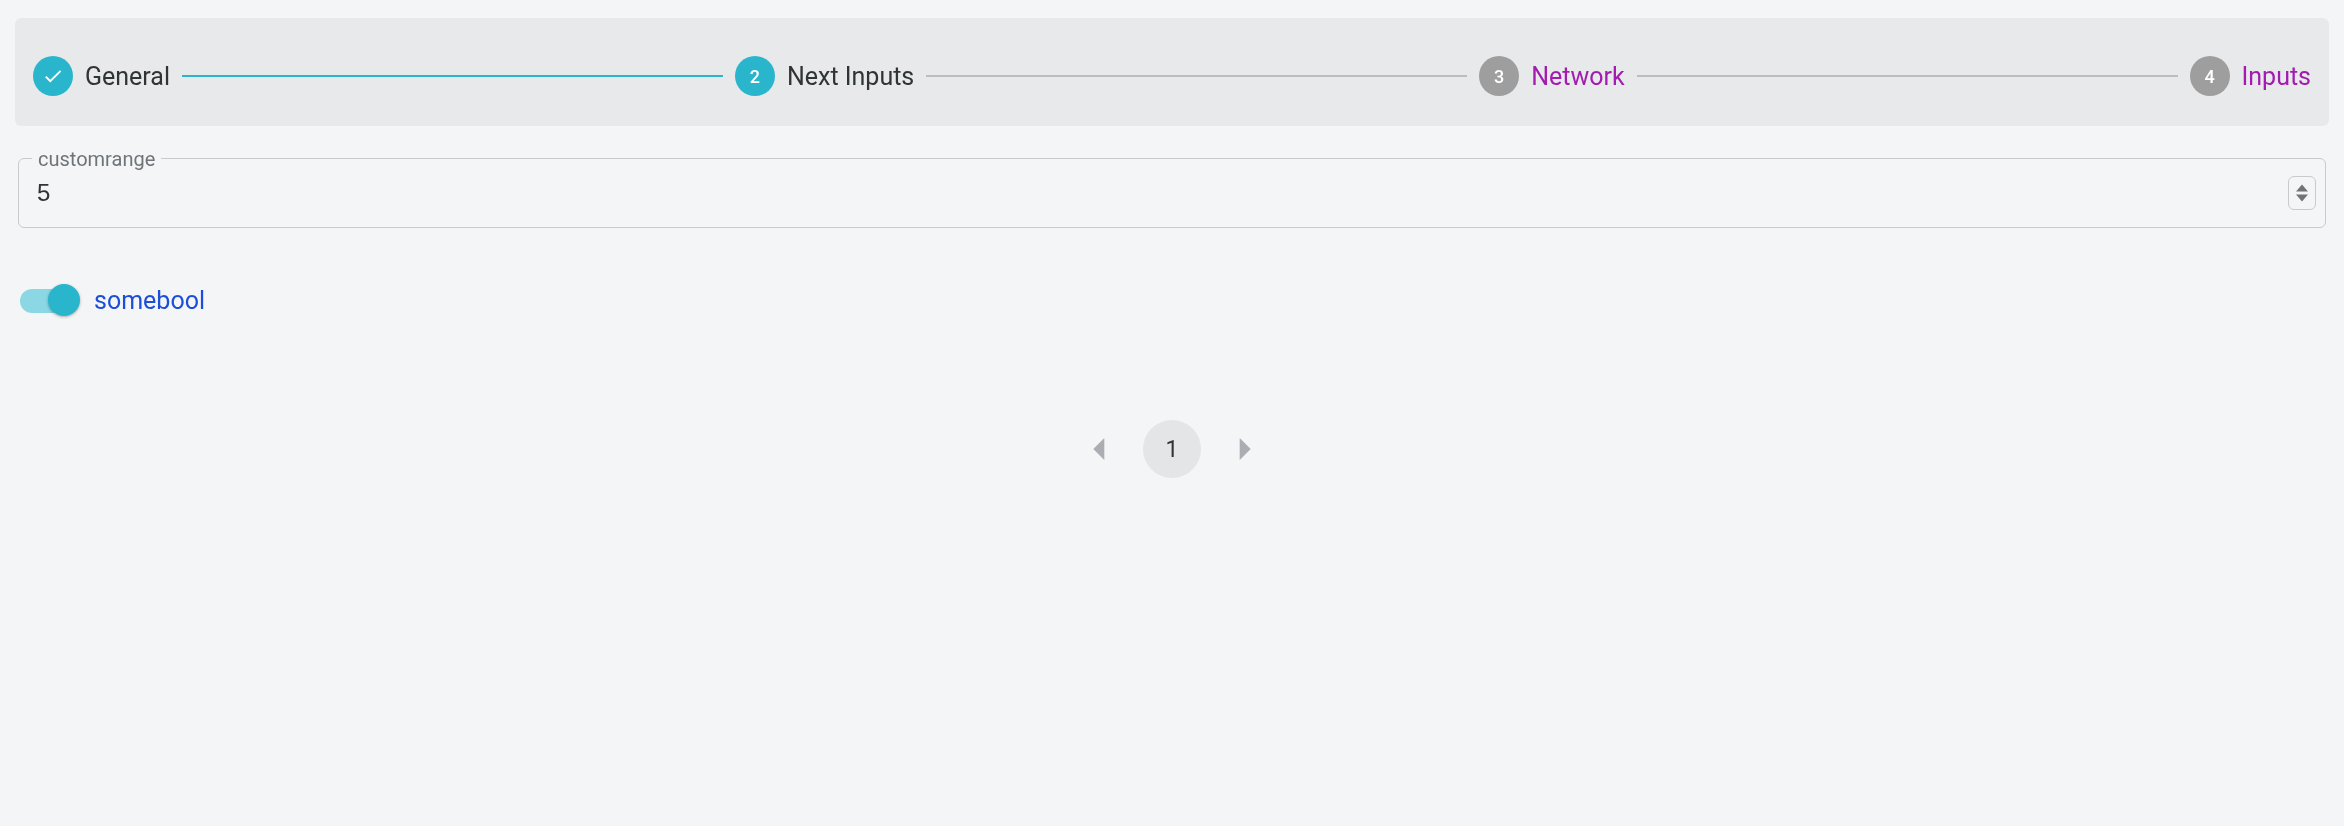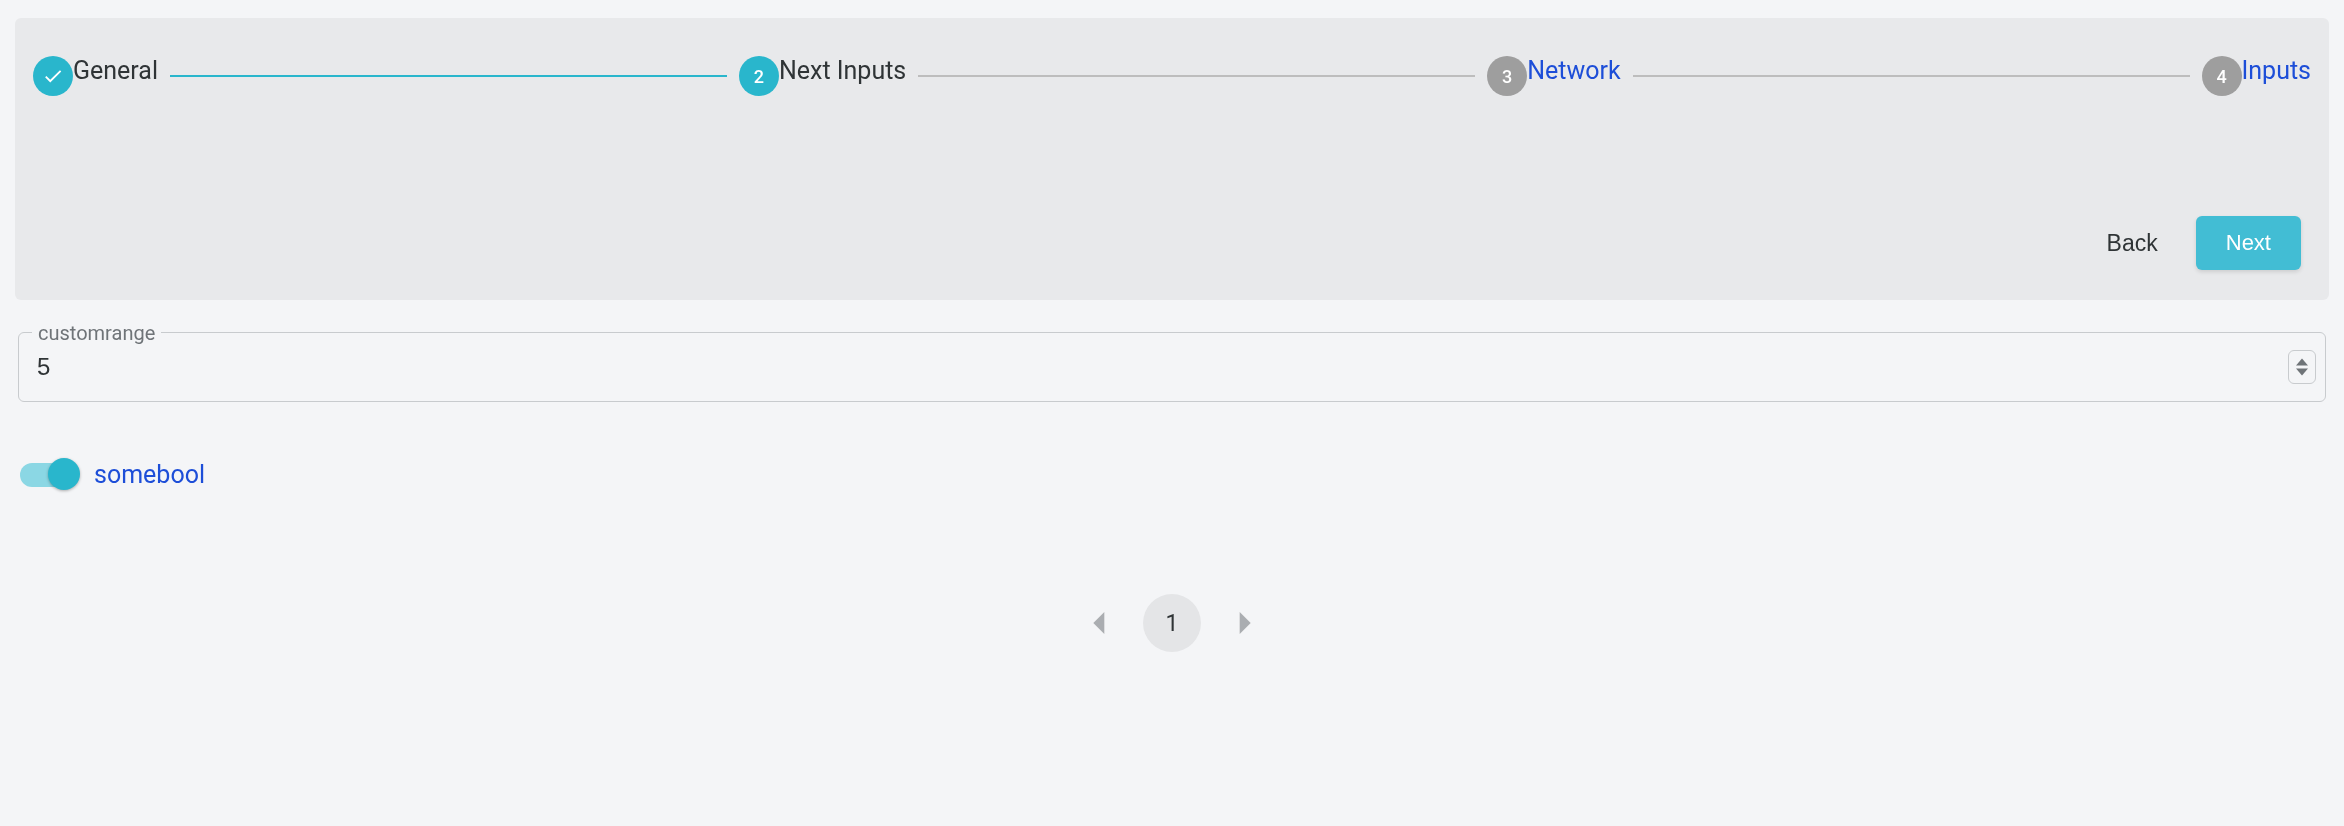--- a/index.html
+++ b/index.html
@@ -18,21 +18,22 @@
     padding: 38px 18px 30px 18px;
   }
 
   .stepper {
     display: flex;
     align-items: center;
     width: 100%;
   }
   .step {
     display: flex;
-    align-items: flex-start;
+    align-items: center;
+    gap: 12px;
     flex-shrink: 0;
   }
   .step-circle {
     width: 40px;
     height: 40px;
     border-radius: 50%;
     display: flex;
     align-items: center;
     justify-content: center;
     font-size: 18px;
@@ -51,21 +52,21 @@
   .step-circle svg {
     width: 22px;
     height: 22px;
     fill: #fff;
   }
   .step-label {
     font-size: 25px;
     color: #2f3436;
   }
   .step-label.pending {
-    color: #1d4ed8;
+    color: #a21caf;
   }
   .connector {
     flex: 1;
     height: 2px;
     margin: 0 12px;
   }
   .connector.done {
     background: #29b6cc;
   }
   .connector.pending {
@@ -238,24 +239,20 @@
 
     <div class="connector pending"></div>
 
     <div class="step">
       <span class="step-circle pending">4</span>
       <span class="step-label pending">Inputs</span>
     </div>
 
   </div>
 
-  <div class="nav-row">
-    <button class="btn-back">Back</button>
-    <button class="btn-next">Next</button>
-  </div>
 
 </div>
 
 <div class="field-wrap">
   <span class="field-label">customrange</span>
   <input type="text" class="number-field" value="5" style="">
   <div class="spinner">
     <svg viewBox="0 0 10 6">
         <path d="M5 0 0 6h10z"></path>
       </svg>

